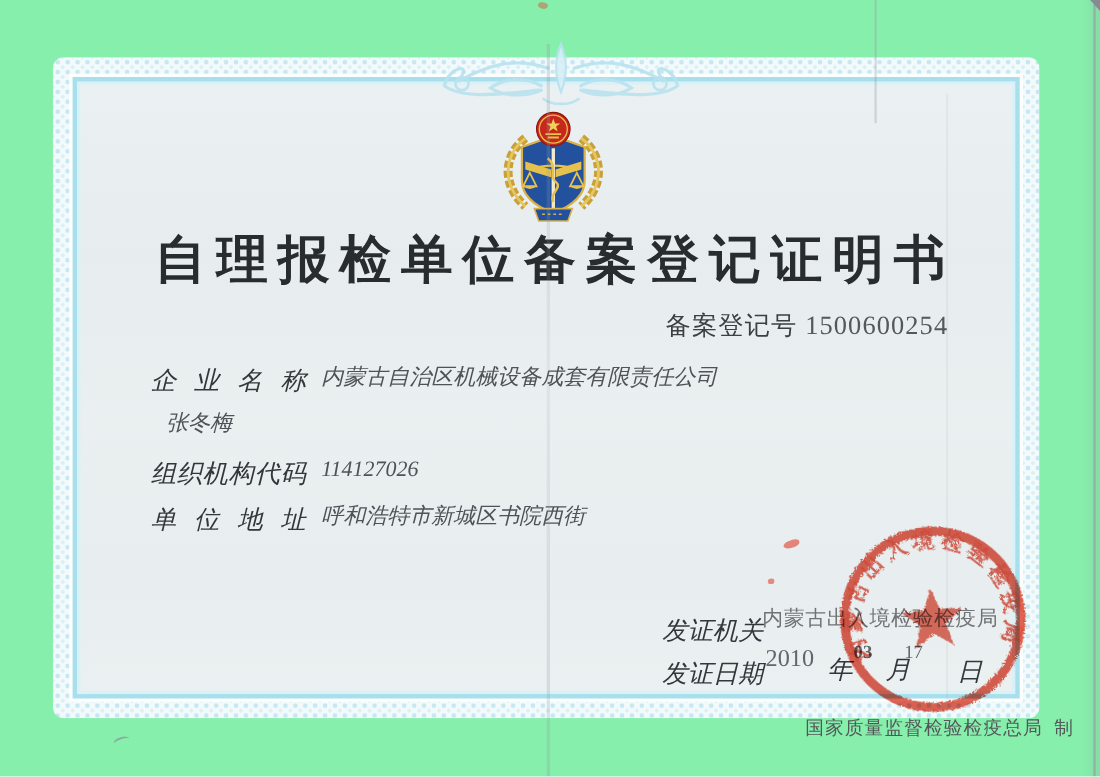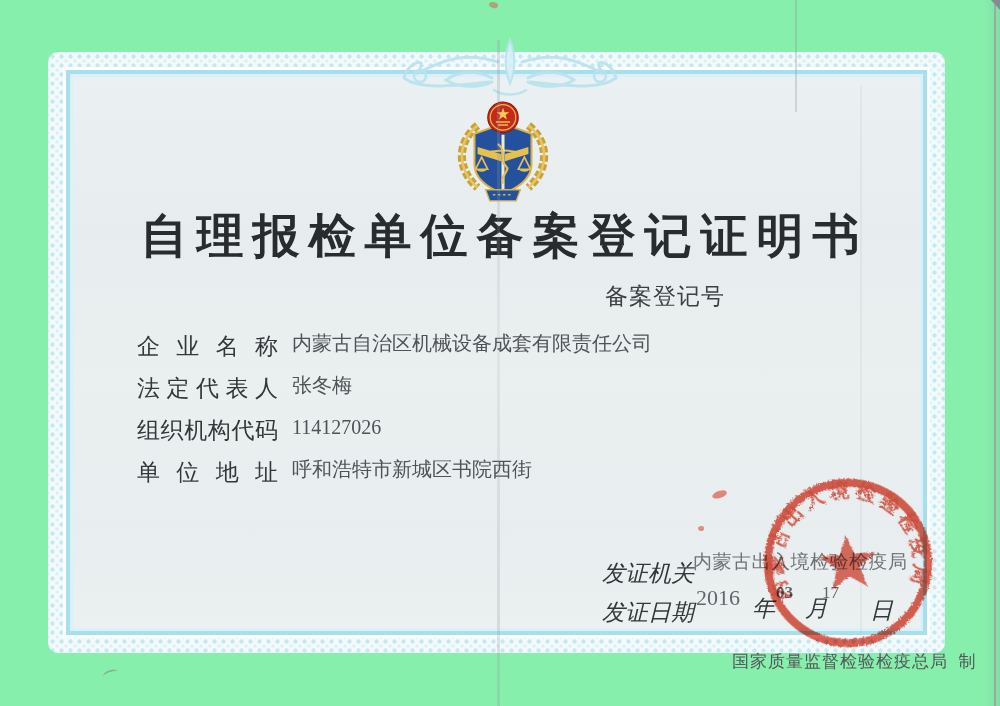--- a/index.html
+++ b/index.html
@@ -18,21 +18,21 @@
   .paper{position:absolute;inset:25px;
          background:linear-gradient(180deg,#ebf1f2 0%,#e7edee 28%,#eaeff0 55%,#e8eeef 82%,#ebf0f1 100%);}
   .flourish{position:absolute;left:398px;top:34px;width:224px;height:70px;}
   
   .title{position:absolute;left:0;right:0;top:205px;margin:0;text-align:center;
          font-family:"Liberation Sans","DejaVu Sans",sans-serif;font-weight:900;
          font-size:47px;letter-spacing:9px;text-indent:9px;color:#292c2f;}
   .reg{position:absolute;left:568px;top:281px;display:flex;align-items:baseline;margin-left:37px;}
   .reg-label{font-size:23px;color:#3d4043;letter-spacing:1px;}
   .reg-number{font-size:24px;color:#54575b;margin-left:7px;letter-spacing:1px;}
-  .fields{position:absolute;left:137px;top:334px;width:580px;}
+  .fields{position:absolute;left:137px;top:334px;width:580px;font-style:italic;}
   .frow{display:flex;align-items:flex-start;height:25px;margin-bottom:17px;}
   .flabel{width:141px;font-size:23px;line-height:25px;color:#34373a;
           text-align:justify;text-align-last:justify;}
   .fvalue{margin-left:14px;font-size:20px;line-height:23px;color:#4f5256;margin-top:-2px;
           white-space:nowrap;}
   .lab{position:absolute;font-size:23px;color:#34373a;font-style:italic;}
   .typed{position:absolute;color:#707376;}
   .authority-value{font-size:19px;letter-spacing:0.5px;}
   .d-num{font-size:22px;color:#63666a;}
   .d-num-sm{font-size:17px;color:#63666a;}
@@ -104,45 +104,45 @@
     <polygon points="55,6.5 56.6,10.9 61.2,11 57.5,13.7 58.9,18.1 55,15.4 51.1,18.1 52.5,13.7 48.8,11 53.4,10.9" fill="#f0cf5a"></polygon>
     <path d="M48,20.5 h14 M50,23.5 h10" stroke="#e8c04a" stroke-width="1.6" fill="none"></path>
     <polygon points="38,87 72,87 68,98 42,98" fill="#23519e" stroke="#d8b14a" stroke-width="1.4"></polygon>
     <path d="M45,92 h20" stroke="#d8b14a" stroke-width="1.4" stroke-dasharray="2.5 2.5"></path>
   </svg>
 
   <h1 class="title">自理报检单位备案登记证明书</h1>
 
   <div class="reg">
     <span class="reg-label">备案登记号</span>
+    <span class="reg-number">1500600254</span>
   </div>
 
   <div class="fields">
     <div class="frow">
       <span class="flabel">企业名称</span>
       <span class="fvalue">内蒙古自治区机械设备成套有限责任公司</span>
     </div>
     <div class="frow">
-      <span class="flabel">法定代表人</span>
       <span class="fvalue">张冬梅</span>
     </div>
     <div class="frow">
       <span class="flabel">组织机构代码</span>
       <span class="fvalue">114127026</span>
     </div>
     <div class="frow">
       <span class="flabel">单位地址</span>
       <span class="fvalue">呼和浩特市新城区书院西街</span>
     </div>
   </div>
 
   <span class="lab" style="left:602px;top:558px;">发证机关</span>
   <span class="typed authority-value" style="left:693px;top:549px;">内蒙古出入境检验检疫局</span>
   <span class="lab" style="left:602px;top:597px;">发证日期</span>
-  <span class="typed d-num" style="left:696px;top:585px;">2016</span>
+  <span class="typed d-num" style="left:696px;top:585px;">2010</span>
   <span class="lab" style="left:752px;top:593px;">年</span>
   <span class="typed d-num-sm" style="left:776px;top:583px;font-weight:bold;">03</span>
   <span class="lab" style="left:805px;top:593px;">月</span>
   <span class="typed d-num-sm" style="left:822px;top:583px;">17</span>
   <span class="lab" style="left:870px;top:595px;">日</span>
 
   <svg class="seal" viewBox="0 0 200 200">
     <defs>
       <filter id="stamp">
           <feTurbulence type="fractalNoise" baseFrequency="0.55" numOctaves="2" result="n"></feTurbulence>

